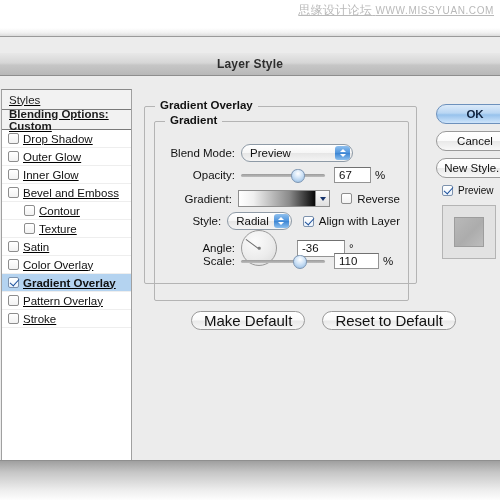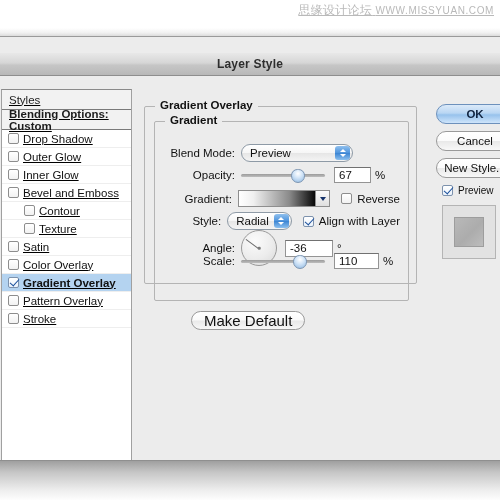--- a/index.html
+++ b/index.html
@@ -557,21 +557,21 @@
                 <span class="cb-inline-label">Align with Layer</span>
               </div>
             </div>
 
             <div class="field-row" style="left:0px; top:108px; width:245px;">
               <span class="field-label" style="width:80px;">Angle:</span>
               <div class="dial" style="margin-left:6px;">
                 <span class="dial-needle" id="angle-needle" style="transform: rotate(216deg);"></span>
                 <span class="dial-dot"></span>
               </div>
-              <div class="num-input" style="margin-left:8px; width:48px; height:17px;">
+              <div class="num-input" style="margin-left:20px; width:48px; height:17px;">
                 <span>-36</span>
               </div>
               <span class="unit">°</span>
             </div>
 
             <div class="field-row" style="left:0px; top:131px; width:245px;">
               <span class="field-label" style="width:80px;">Scale:</span>
               <div class="slider" style="margin-left:6px; width:84px;">
                 <div class="slider-track"></div>
                 <div class="slider-thumb" id="scale-thumb" style="left: 69%;"></div>
@@ -580,20 +580,21 @@
                 <span>110</span>
               </div>
               <span class="unit">%</span>
             </div>
 
           </div>
         </div>
 
         <div class="default-btns">
           <div class="pill-btn">Make Default</div>
+          <div class="pill-btn">Reset to Default</div>
         </div>
 
       </div>
 
       <div class="right-col">
         <div class="right-btn primary">OK</div>
         <div class="right-btn">Cancel</div>
         <div class="right-btn">New Style...</div>
         <div class="preview-row">
           <span class="cbox checked blue"></span>

